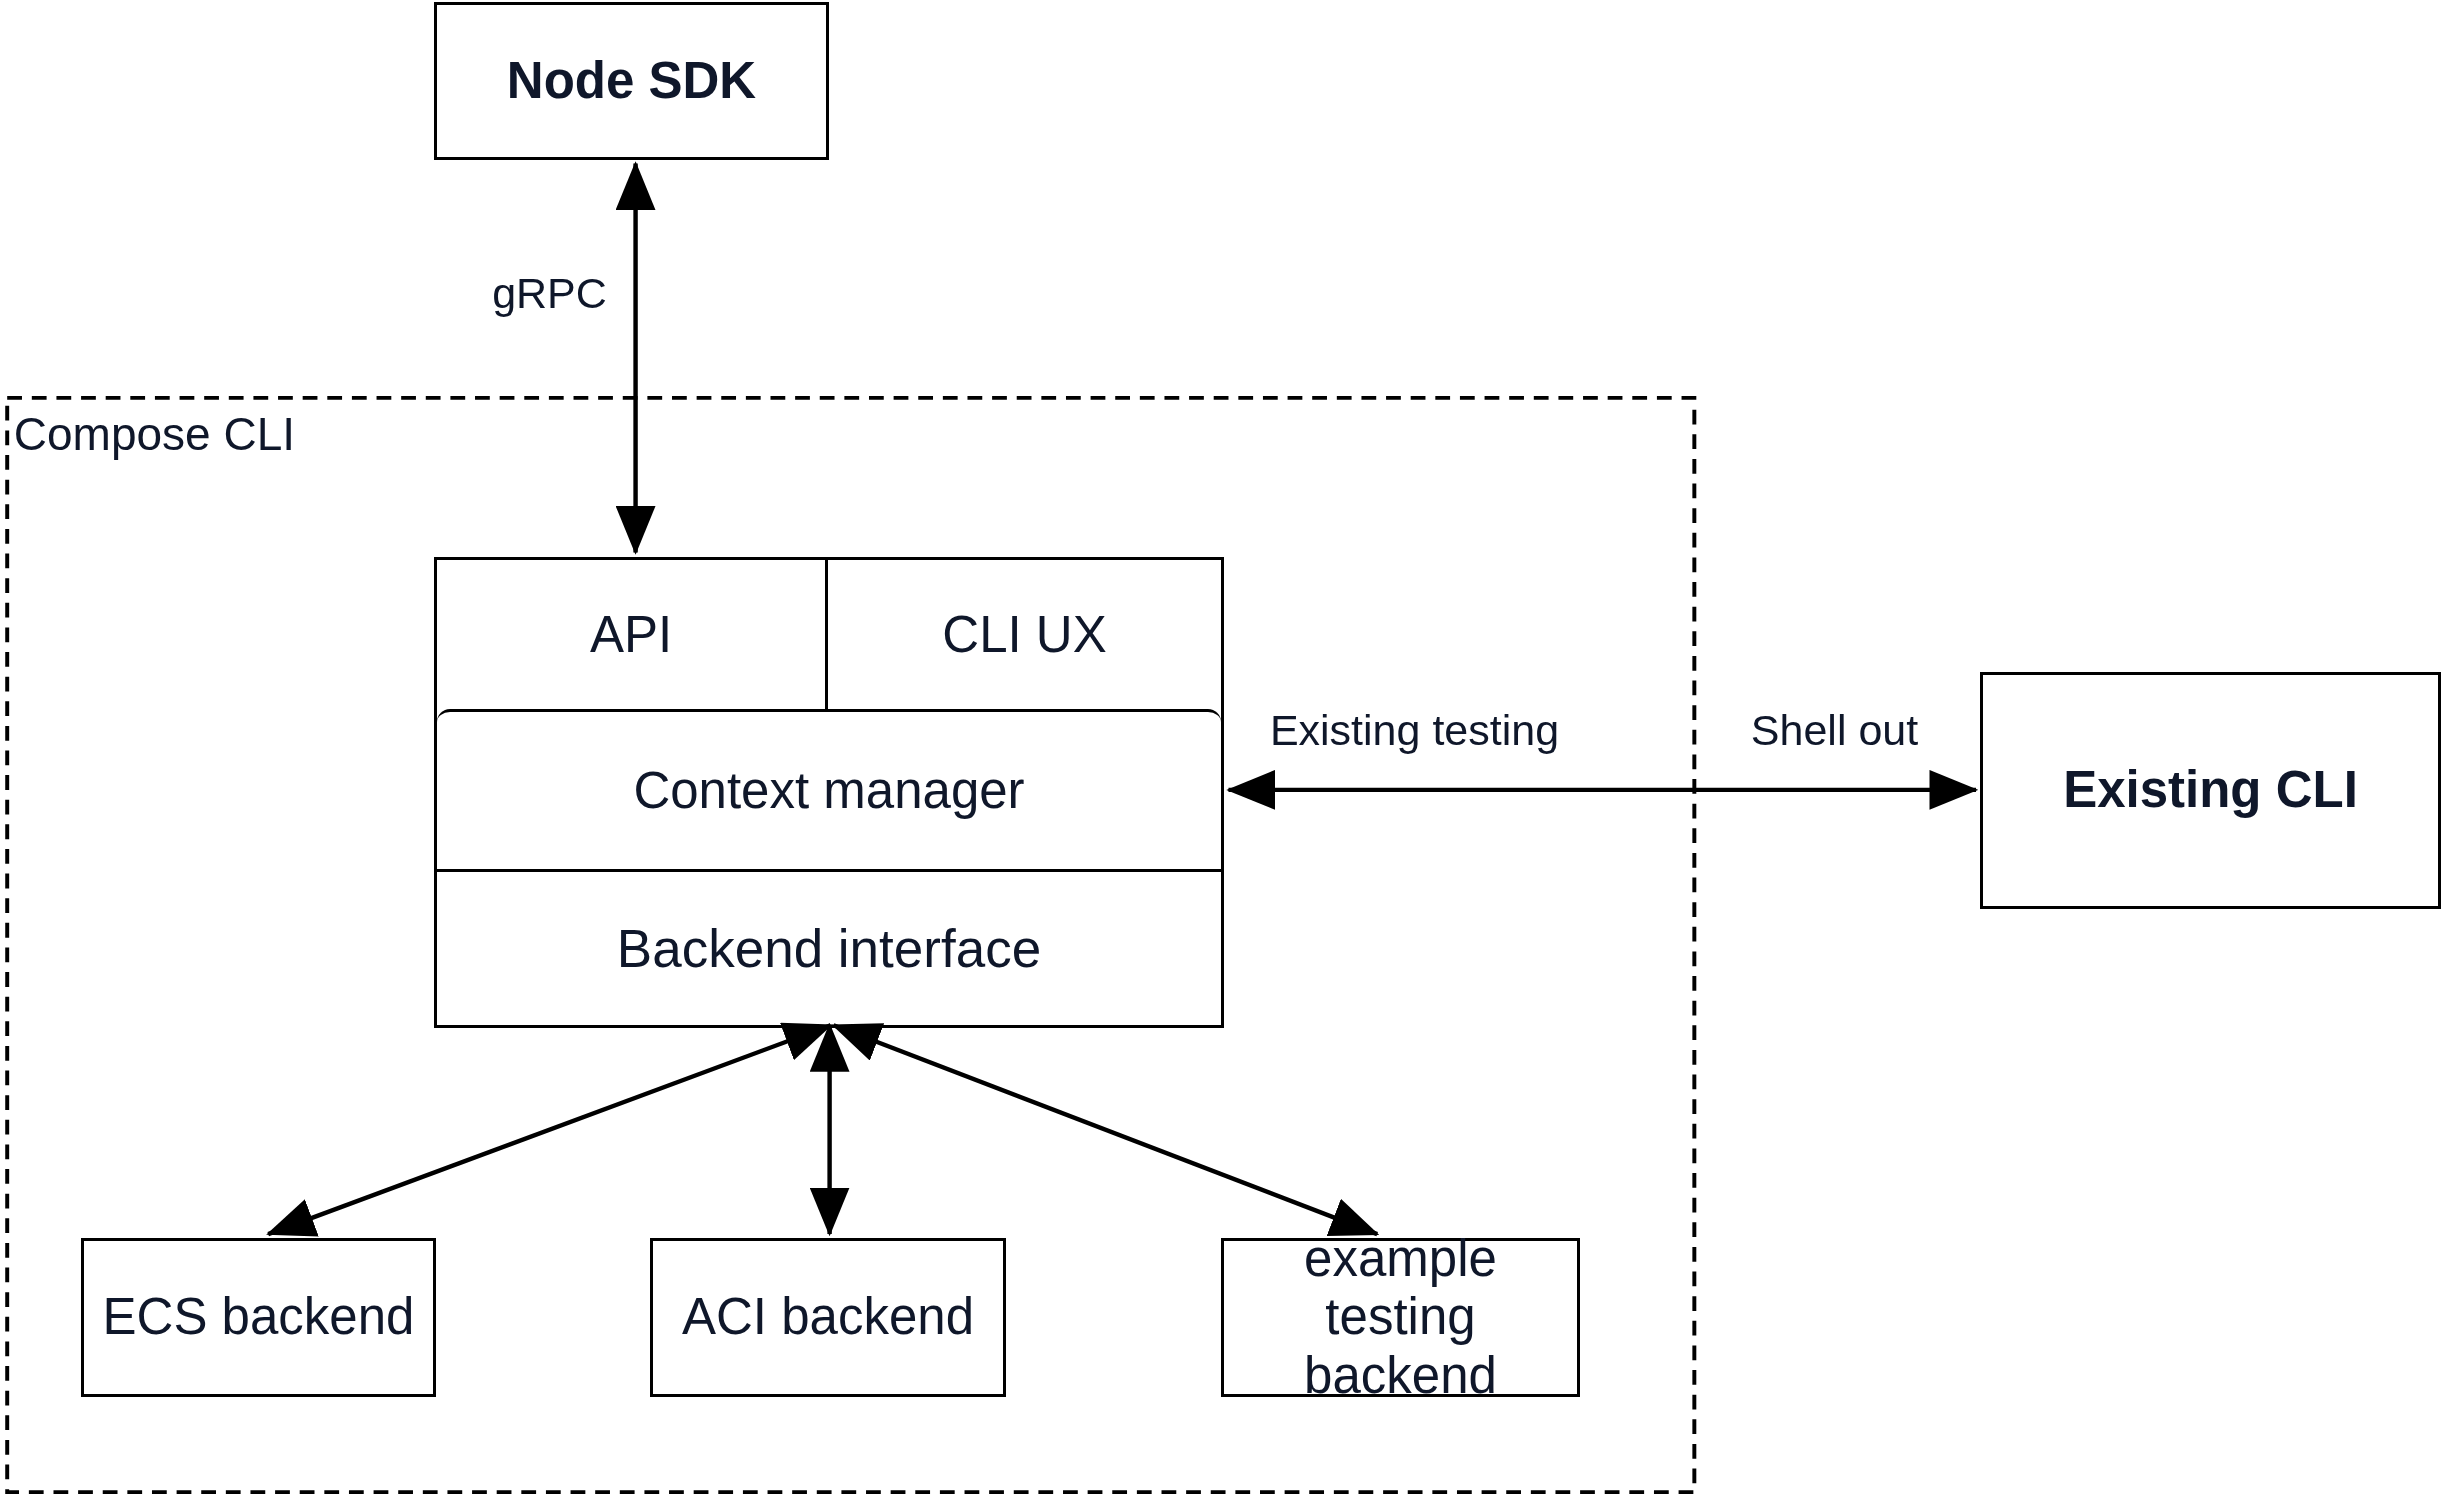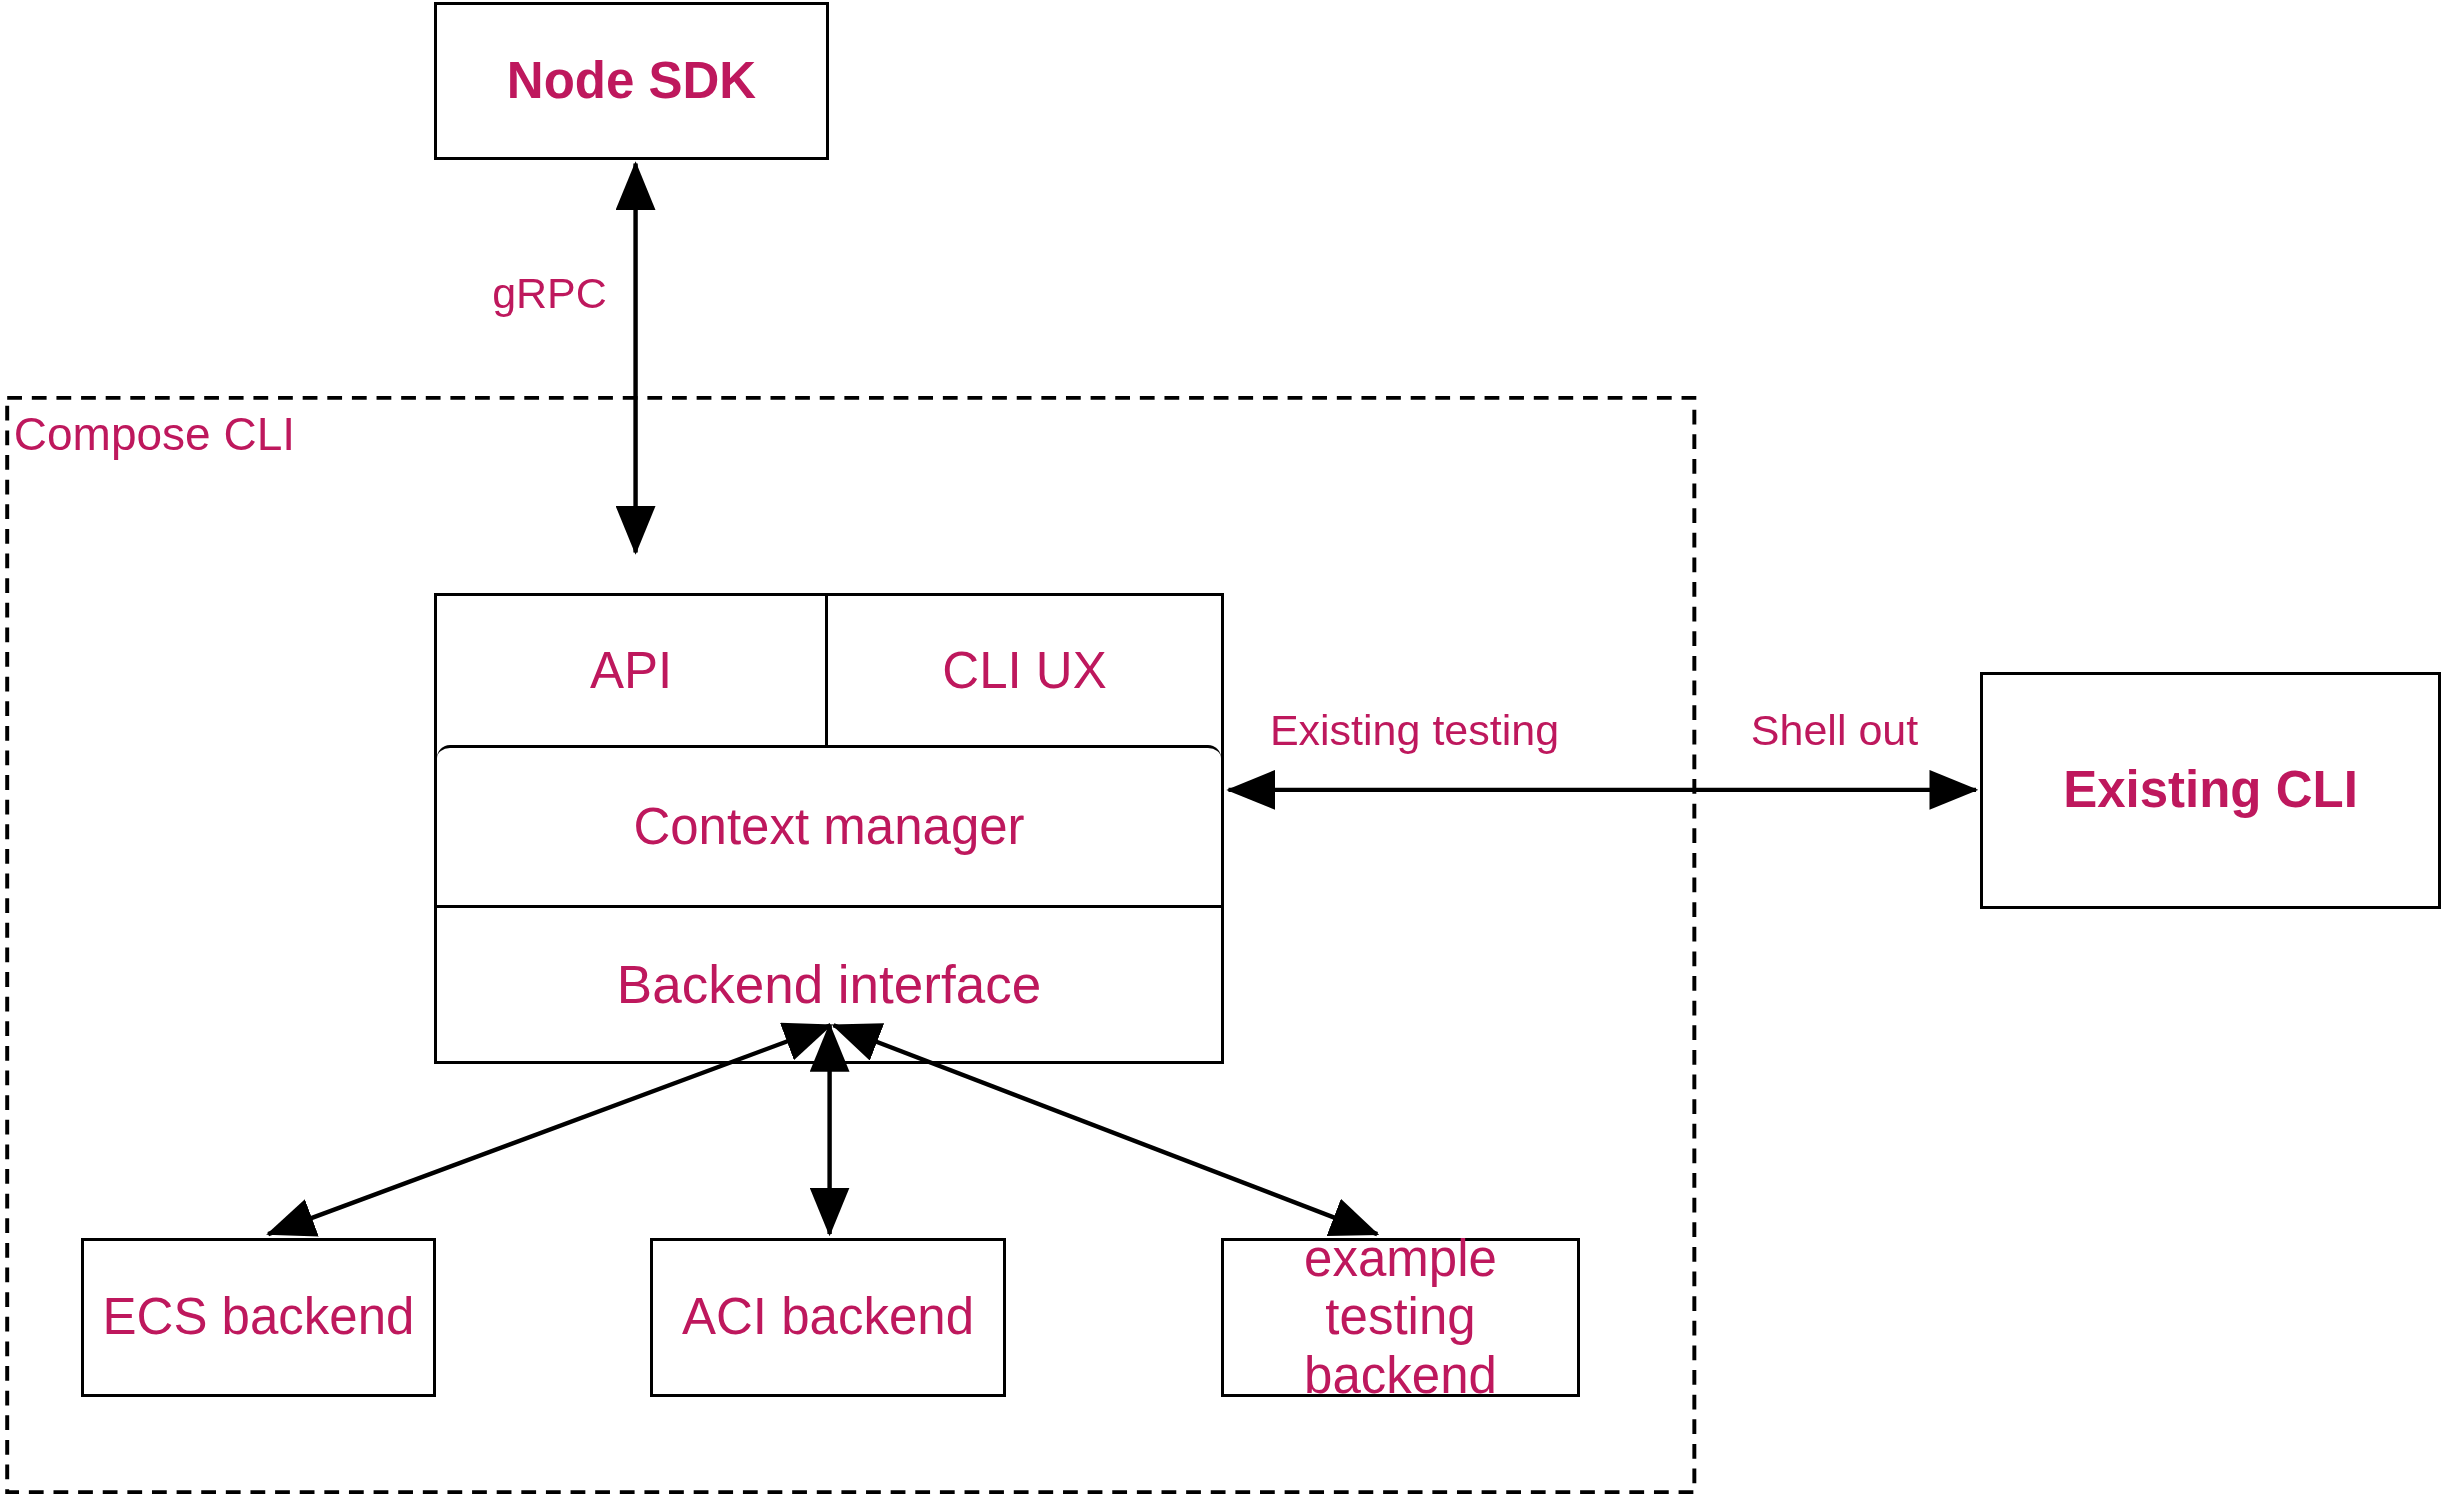--- a/index.html
+++ b/index.html
@@ -2,21 +2,21 @@
 <html><head>
 <meta charset="utf-8">
 <style>
   html, body { margin: 0; padding: 0; background: #ffffff; }
   #canvas {
     position: relative;
     width: 2455px;
     height: 1501px;
     background: #ffffff;
     font-family: "Liberation Sans", sans-serif;
-    color: #be185d;
+    color: #0f172a;
     overflow: hidden;
   }
   .box {
     position: absolute;
     box-sizing: border-box;
     border: 3.9px solid #000000;
     background: #ffffff;
     display: flex;
     align-items: center;
     justify-content: center;
@@ -29,21 +29,20 @@
   
   #cli-stack {
     position: absolute;
     box-sizing: border-box;
     left: 434px; top: 557px; width: 790px; height: 471px;
     border: 3.9px solid #000000;
     background: #ffffff;
     display: flex;
     flex-direction: column;
     z-index: 2;
-    margin-top: 36px;
   }
   #cli-stack .row-top {
     display: flex;
     height: 149px;
     flex: 0 0 149px;
   }
   .cell {
     display: flex;
     align-items: center;
     justify-content: center;

